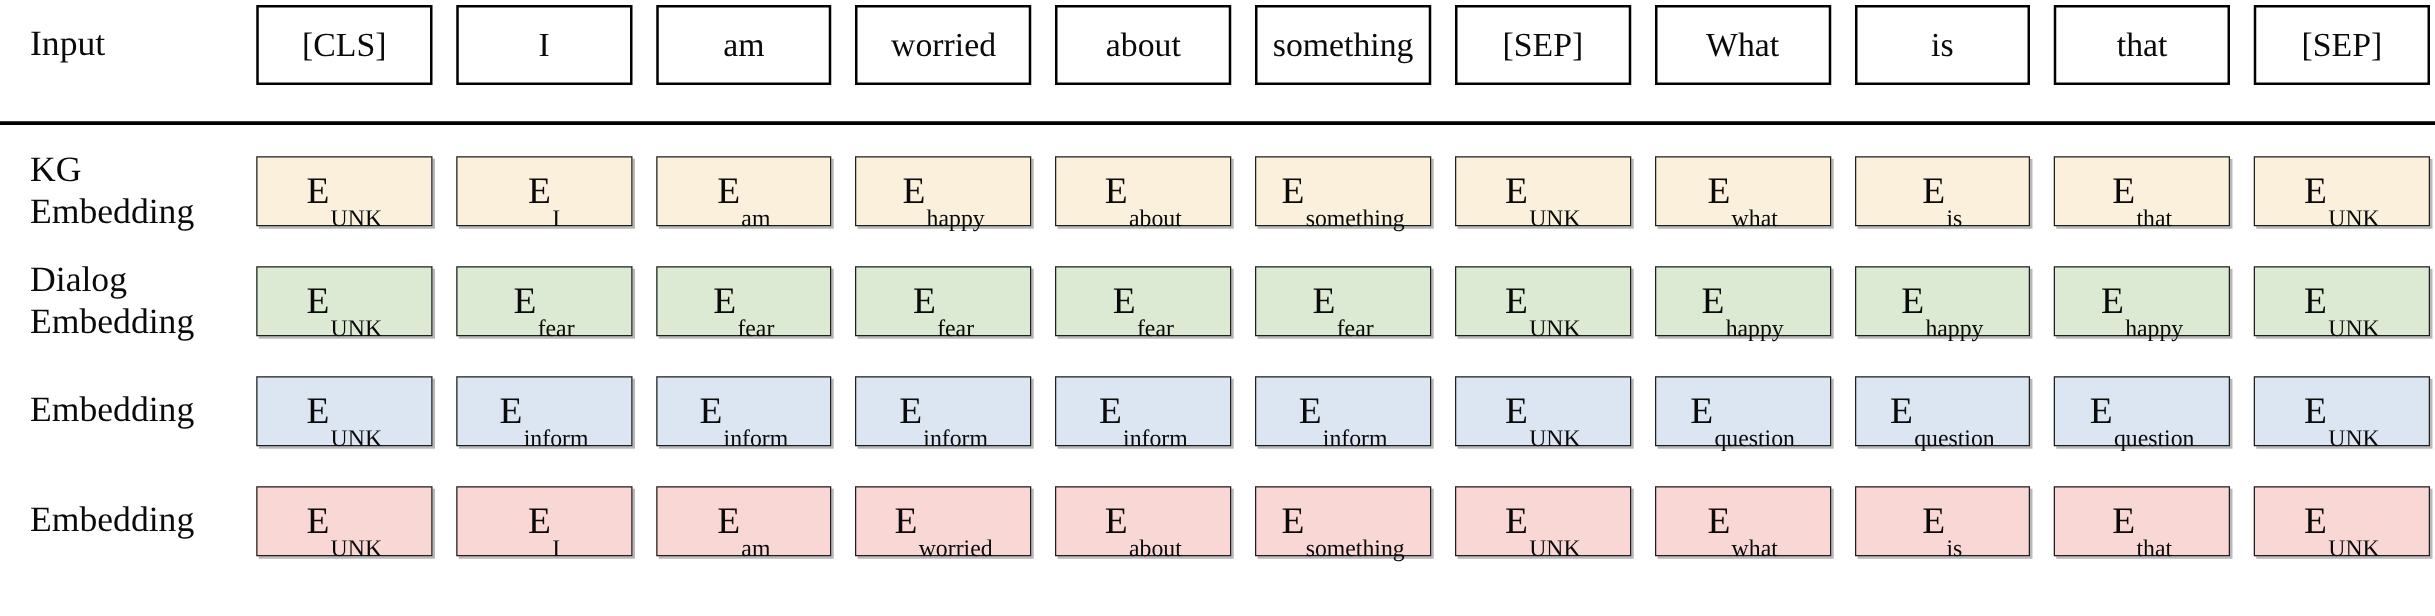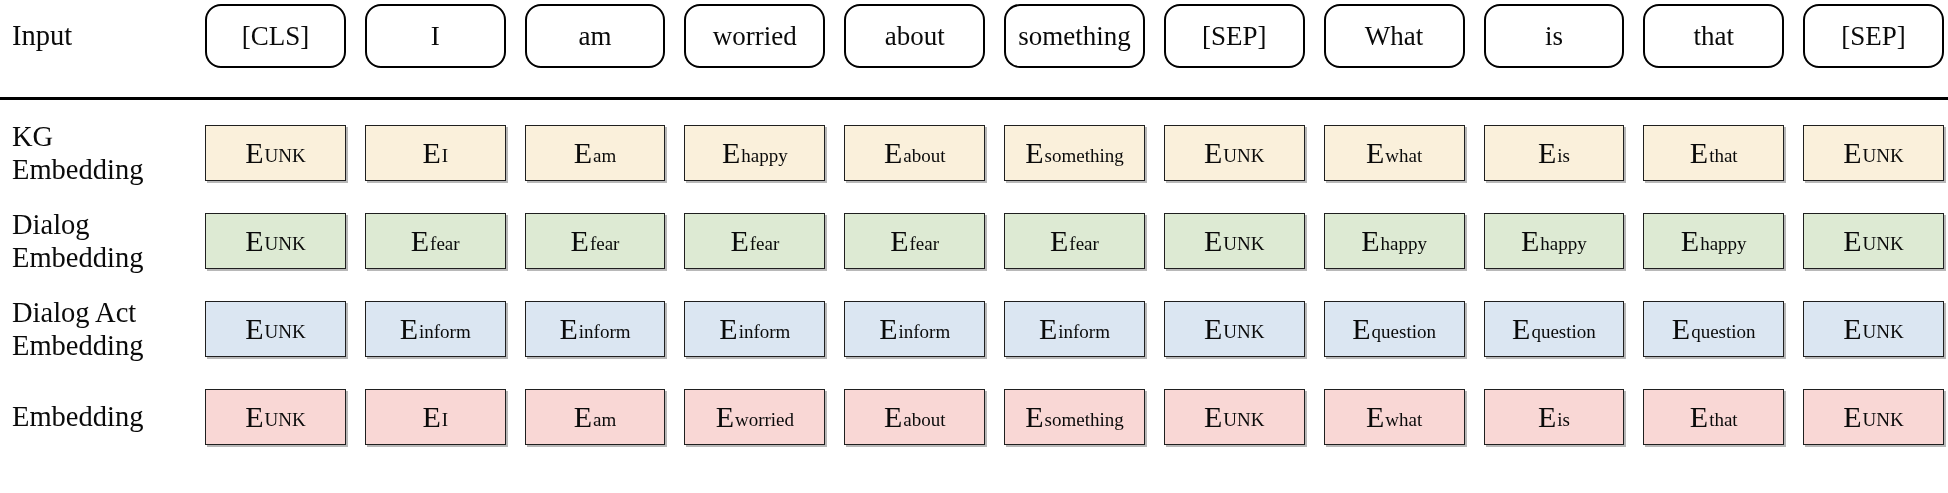--- a/index.html
+++ b/index.html
@@ -8,41 +8,41 @@
     height: 493px;
     background: #ffffff;
     overflow: hidden;
     font-family: "Liberation Serif", serif;
     color: #0a0a0a;
   }
   .row { display: flex; }
   .row-label {
     flex: 0 0 205px;
     box-sizing: border-box;
-    padding-left: 12px;
+    padding-left: 24px;
     display: flex;
     flex-direction: column;
     justify-content: center;
     font-size: 28.5px;
     line-height: 1.16;
     color: #0a0a0a;
   }
   .row-label span { display: block; }
   .cells {
     flex: 1 1 auto;
     display: flex;
     gap: 19px;
     padding-right: 4px;
     min-width: 0;
   }
   .input-row { height: 64px; margin-top: 4px; }
   .token-box {
     flex: 1 1 0;
     border: 2.5px solid #000000;
-    border-radius: 16px;
+    border-radius: 0;
     background: #ffffff;
     display: flex;
     align-items: center;
     justify-content: center;
     font-size: 27px;
     color: #0a0a0a;
   }
   .divider {
     height: 3px;
     background: #000000;
@@ -53,21 +53,21 @@
   .embed-box {
     flex: 1 1 0;
     border: 1.5px solid #1f1f1f;
     box-shadow: 2px 2px 0 rgba(0,0,0,0.28);
     display: flex;
     align-items: center;
     justify-content: center;
     color: #0a0a0a;
   }
   .e-base { font-size: 30px; }
-  .e-sub { font-size: 19px; line-height: 1; position: relative; top: 2px; margin-left: 1px; }
+  .e-sub { font-size: 19px; line-height: 1; position: relative; top: 22px; margin-left: 1px; }
 </style>
 </head>
 <body>
 
 <div class="figure">
 
   <div class="row input-row">
     <div class="row-label">
       <span>Input</span>
     </div>
@@ -189,21 +189,20 @@
         </div>
         <div class="embed-box" style="background: rgb(221, 234, 211);">
           <span class="e-base">E</span>
           <span class="e-sub">UNK</span>
         </div>
       </div>
   </div>
 
   <div class="row embed-row">
     <div class="row-label">
-      <span>Dialog Act</span>
       <span>Embedding</span>
     </div>
     <div class="cells">
         <div class="embed-box" style="background: rgb(219, 230, 242);">
           <span class="e-base">E</span>
           <span class="e-sub">UNK</span>
         </div>
         <div class="embed-box" style="background: rgb(219, 230, 242);">
           <span class="e-base">E</span>
           <span class="e-sub">inform</span>

